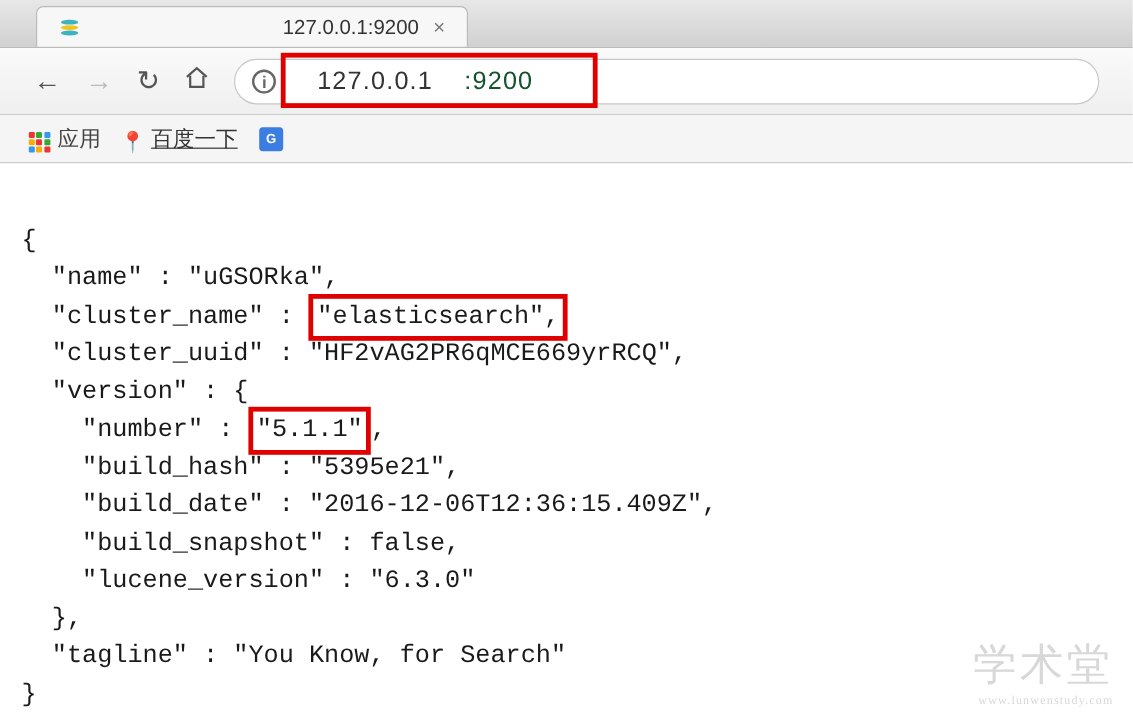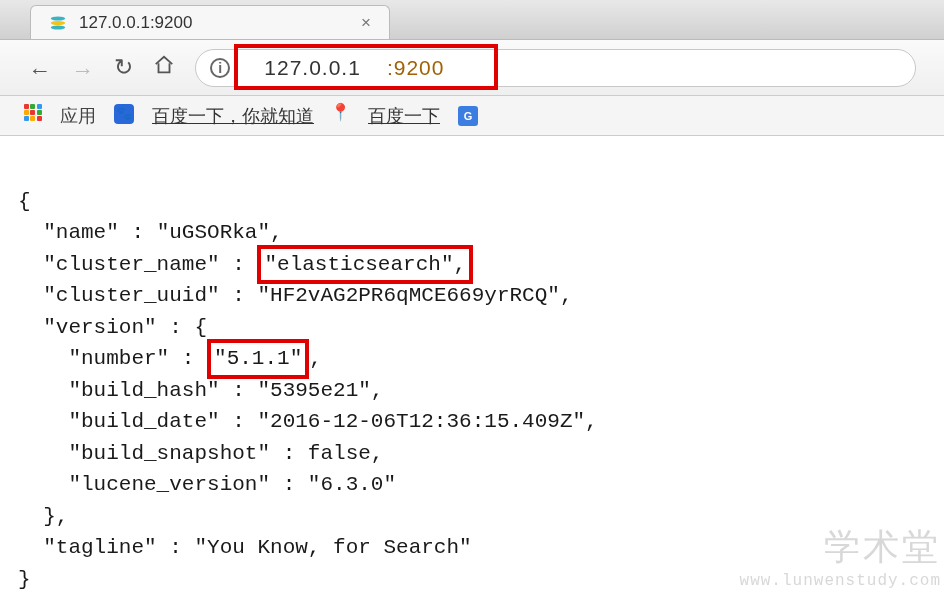--- a/index.html
+++ b/index.html
@@ -12,20 +12,21 @@
     overflow: hidden;
     position: relative;
   }
   .tab-bar {
     height: 40px;
     background: linear-gradient(#e8e8e8, #d0d0d0);
     border-bottom: 1px solid #bbb;
     display: flex;
     align-items: flex-end;
     padding-left: 30px;
+    text-align: right;
   }
   .tab {
     background: #f7f7f7;
     border: 1px solid #bbb;
     border-bottom: none;
     border-radius: 6px 6px 0 0;
     height: 34px;
     display: flex;
     align-items: center;
     padding: 0 18px;
@@ -63,40 +64,40 @@
   .info-icon {
     width: 20px; height: 20px;
     border: 2px solid #666;
     border-radius: 50%;
     display: flex; align-items: center; justify-content: center;
     font-size: 14px; font-weight: bold;
     color: #666;
     margin-right: 8px;
   }
   .addr-text { font-size: 21px; color: #333; letter-spacing: 1px; padding-left: 26px; }
-  .addr-port { color: #a16207; }
+  .addr-port { color: #14532d; }
   .addr-highlight {
     position: absolute;
     left: 38px; top: -6px;
     width: 264px; height: 46px;
     border: 4px solid #e00000;
     pointer-events: none;
   }
   .bookmarks-bar {
     height: 40px;
     background: #f5f5f5;
     border-bottom: 1px solid #ccc;
     display: flex;
     align-items: center;
     padding: 0 24px;
     gap: 18px;
     font-size: 18px;
     color: #444;
   }
-  .bm-item { display: flex; align-items: flex-start; gap: 18px; }
+  .bm-item { display: flex; align-items: flex-end; gap: 6px; }
   .bm-text { text-decoration: underline; color: #333; }
   .apps-icon {
     width: 18px; height: 18px;
     display: grid;
     grid-template-columns: repeat(3, 1fr);
     grid-template-rows: repeat(3, 1fr);
     gap: 1px;
   }
   .apps-icon span { width: 5px; height: 5px; border-radius: 1px; }
   .apps-icon span:nth-child(1){background:#e33;}
@@ -132,28 +133,28 @@
     position: relative;
   }
   .hl-box {
     border: 4px solid #e00000;
     padding: 0 3px;
     display: inline-block;
     margin: -4px 0;
   }
   .watermark {
     position: absolute;
-    right: 3px;
+    right: 16px;
     bottom: 10px;
     text-align: right;
     color: #d8d8d8;
-    font-family: Liberation Mono, monospace;
+    font-family: Liberation Serif, serif;
   }
   .wm-big { font-size: 36px; font-weight: 500; letter-spacing: 3px; }
-  .wm-small { font-size: 16px; letter-spacing: 1px; }
+  .wm-small { font-size: 10px; letter-spacing: 1px; }
 </style>
 </head>
 <body>
 
 <div class="tab-bar">
   <div class="tab">
     <span class="tab-favicon">
       <svg viewBox="0 0 20 20">
           <ellipse cx="10" cy="5" rx="8" ry="2.2" fill="#3bb4c1"></ellipse>
           <ellipse cx="10" cy="10" rx="8" ry="2.2" fill="#f0c419"></ellipse>
@@ -192,24 +193,20 @@
         <span></span>
         <span></span>
         <span></span>
         <span></span>
         <span></span>
         <span></span>
       </span>
     <span>应用</span>
   </div>
   <div class="bm-item">
-    <span class="baidu-paw">🐾</span>
-    <span class="bm-text">百度一下，你就知道</span>
-  </div>
-  <div class="bm-item">
     <span class="pin-icon">📍</span>
     <span class="bm-text">百度一下</span>
   </div>
   <div class="bm-item">
     <span class="gtrans-icon">G</span>
   </div>
 </div>
 
 <div class="content">
 <span>{</span>

